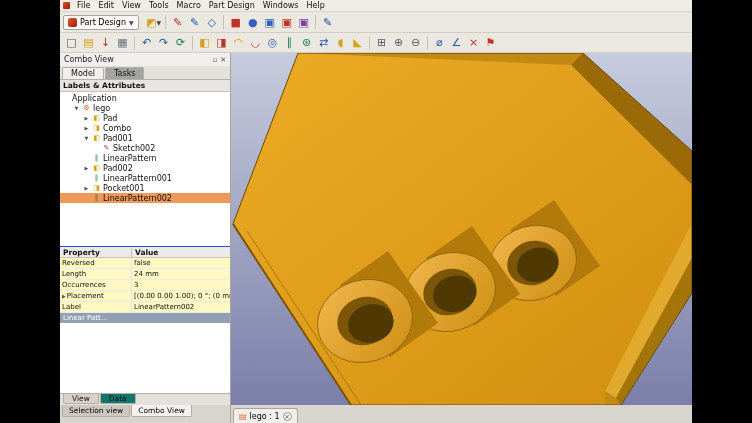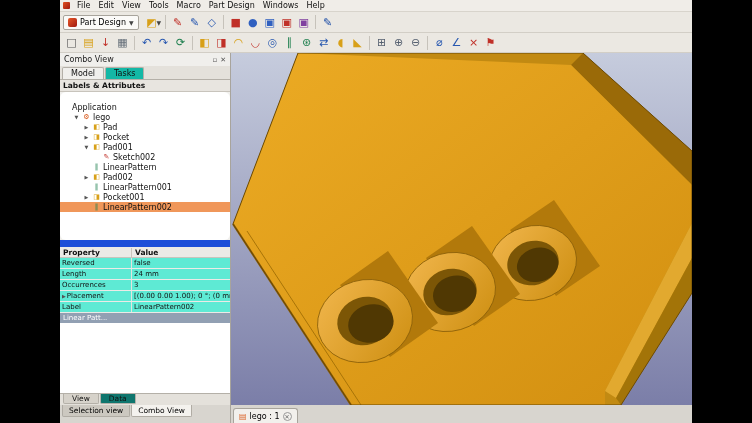--- a/index.html
+++ b/index.html
@@ -34,33 +34,33 @@
   .main { flex:1; display:flex; min-height:0; }
 
   
   .combo { width:171px; background:#f0efec; border-right:1px solid #a8a49c;
            display:flex; flex-direction:column; font-size:8px; color:#111; }
   .combo-title { height:13px; display:flex; align-items:center; padding:0 4px; color:#222; }
   .win-btns { margin-left:auto; display:flex; gap:3px; font-size:7px; color:#555; }
   .combo-tabs { display:flex; align-items:flex-end; height:14px; padding:0 2px;
                 background:#e4e1db; border-bottom:1px solid #b4b0a8; }
   .panel-tab { padding:1px 8px 1px; border:1px solid #b4b0a8; border-bottom:none;
-               background:#14b8a6; border-radius:2px 2px 0 0; margin-right:1px; }
+               background:#a3a3a3; border-radius:2px 2px 0 0; margin-right:1px; }
   .panel-tab.active { background:#f0efec; }
   .tree-header { height:12px; background:#e8e5e0; border-bottom:1px solid #c8c4bc;
                  display:flex; align-items:center; padding:0 3px; font-weight:bold; font-size:7.5px; }
-  .tree { flex:1; background:#fff; overflow:hidden; padding-top:10px;border-radius:6px; }
+  .tree { flex:1; background:#fff; overflow:hidden; padding-top:1px; }
   .tree-row { display:flex; align-items:center; height:10px; gap:2px; font-size:8px; white-space:nowrap; }
   .tree-row.selected { background:#f0975a; }
   .tree-exp { width:7px; font-size:5px; color:#555; text-align:center; flex:none; }
   .tree-ico { font-size:7px; width:9px; text-align:center; flex:none; }
   .tree-label.b { font-weight:normal; }
 
   
-  .props { border-top:7px solid #1d4ed8; background:#5eead4; font-size:7px; }
+  .props { border-top:1px solid #1d4ed8; background:#fef9c3; font-size:7px; }
   .prop-header { display:grid; grid-template-columns:72px 1fr; height:11px; align-items:center;
                  background:#eceae6; border-bottom:1px solid #c8c4bc; font-weight:bold; font-size:7.5px; }
   .prop-header div { padding:0 3px; }
   .prop-header div:first-child { border-right:1px solid #c8c4bc; }
   .prop-group { height:10px; background:#aba9a5; color:#fff; display:flex; align-items:center; padding:0 3px; }
   .prop-row { display:grid; grid-template-columns:72px 1fr; height:11px; align-items:center;
               border-bottom:1px solid #eceae6; }
   .prop-name { padding:0 2px; border-right:1px solid #e4e2de; display:flex; align-items:center;
                gap:1px; overflow:hidden; white-space:nowrap; height:100%; }
   .prop-exp { font-size:5px; color:#555; }
@@ -195,21 +195,21 @@
               <span class="tree-label b">lego</span>
             </div>
             <div class="tree-row" style="padding-left: 23px;">
               <span class="tree-exp">▶</span>
               <span class="tree-ico" style="color: rgb(216, 160, 24);">◧</span>
               <span class="tree-label">Pad</span>
             </div>
             <div class="tree-row" style="padding-left: 23px;">
               <span class="tree-exp">▶</span>
               <span class="tree-ico" style="color: rgb(216, 160, 24);">◨</span>
-              <span class="tree-label">Pocket</span>
+              <span class="tree-label">Combo</span>
             </div>
             <div class="tree-row" style="padding-left: 23px;">
               <span class="tree-exp">▼</span>
               <span class="tree-ico" style="color: rgb(216, 160, 24);">◧</span>
               <span class="tree-label">Pad001</span>
             </div>
             <div class="tree-row" style="padding-left: 33px;">
               <span class="tree-exp"></span>
               <span class="tree-ico" style="color: rgb(192, 48, 40);">✎</span>
               <span class="tree-label">Sketch002</span>

